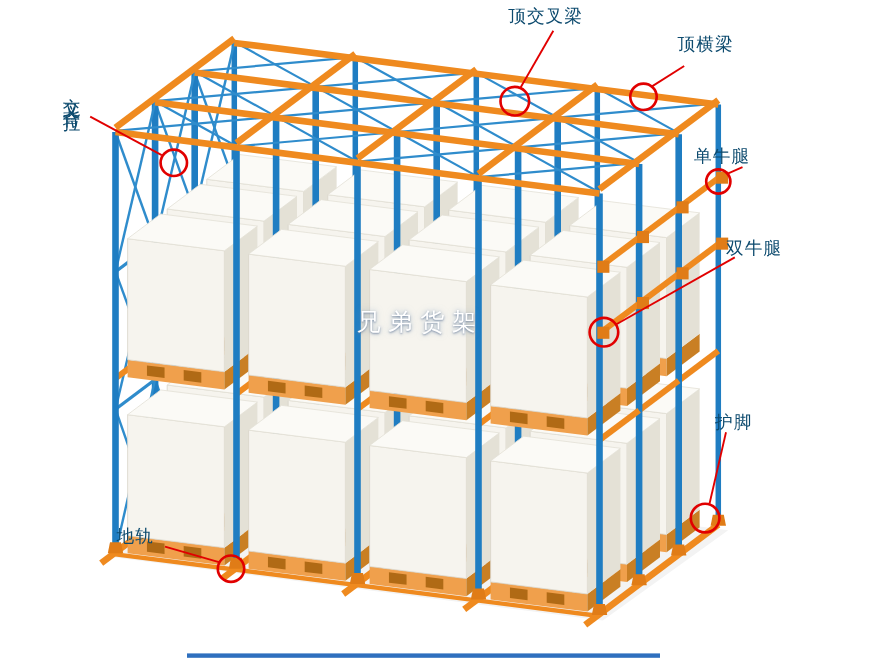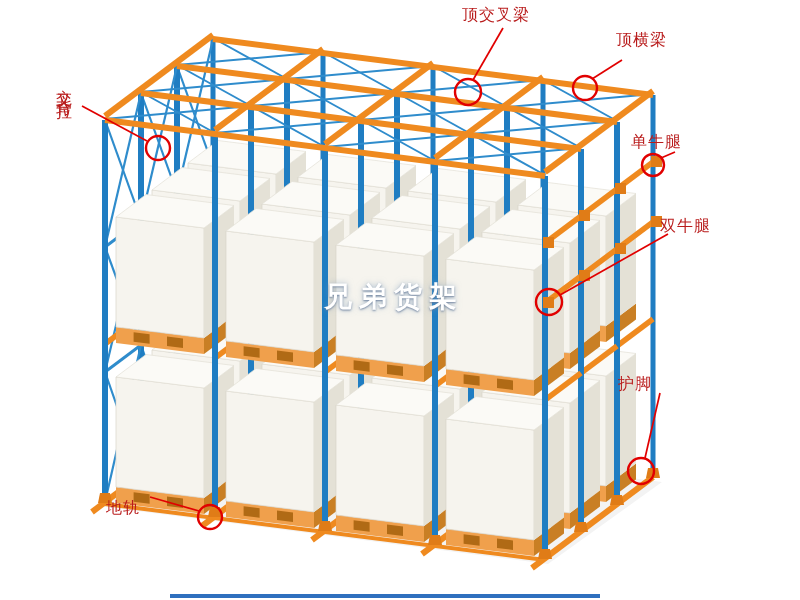--- a/index.html
+++ b/index.html
@@ -1,21 +1,21 @@
 <!DOCTYPE html>
 <html><head>
 <meta charset="utf-8">
 <style>
   html,body{margin:0;padding:0;background:#fff;}
   .stage{position:relative;width:800px;height:600px;background:#fff;overflow:hidden;
          font-family:"Liberation Sans",sans-serif;}
   #scene{position:absolute;left:0;top:0;}
-  .label{position:absolute;font-size:16px;color:#b91c1c;letter-spacing:1px;white-space:nowrap;}
+  .label{position:absolute;font-size:16px;color:#0c4a6e;letter-spacing:1px;white-space:nowrap;}
   .vert{writing-mode:vertical-lr;text-orientation:upright;letter-spacing:5px;line-height:1;}
-  .wm{position:absolute;left:324px;top:278px;font-size:28px;font-weight:bold;color:#ffffff;
+  .wm{position:absolute;left:324px;top:278px;font-size:22px;font-weight:normal;color:#ffffff;
       letter-spacing:7px;white-space:nowrap;
       text-shadow:0 1px 2px rgba(100,120,150,.85), 0 0 6px rgba(130,160,190,.6);}
 </style>
 </head>
 <body>
 
 <div class="stage">
   <svg id="scene" width="800" height="600" viewBox="0 0 800 600">
       <g>
         <polygon points="98.0,506.0 548.0,564.0 662.0,482.0 214.0,424.0" fill="#f3f3f3"></polygon>
@@ -340,16 +340,16 @@
         <circle cx="210" cy="517" r="12" fill="none" stroke="#e10000" stroke-width="2.4"></circle>
       </g>
     </svg>
 
   <div class="wm">兄弟货架</div>
 
   <div class="label" style="left:462px;top:5px">顶交叉梁</div>
   <div class="label" style="left:616px;top:30px">顶横梁</div>
   <div class="label" style="left:631px;top:132px">单牛腿</div>
   <div class="label" style="left:660px;top:216px">双牛腿</div>
-  <div class="label" style="left:618px;top:374px">护脚</div>
-  <div class="label" style="left:106px;top:498px">地轨</div>
+  <div class="label" style="left:650px;top:374px">护脚</div>
+  <div class="label" style="left:106px;top:478px">地轨</div>
   <div class="label vert" style="left:56px;top:76px">交叉背拉</div>
 </div>
 
 </body></html>

